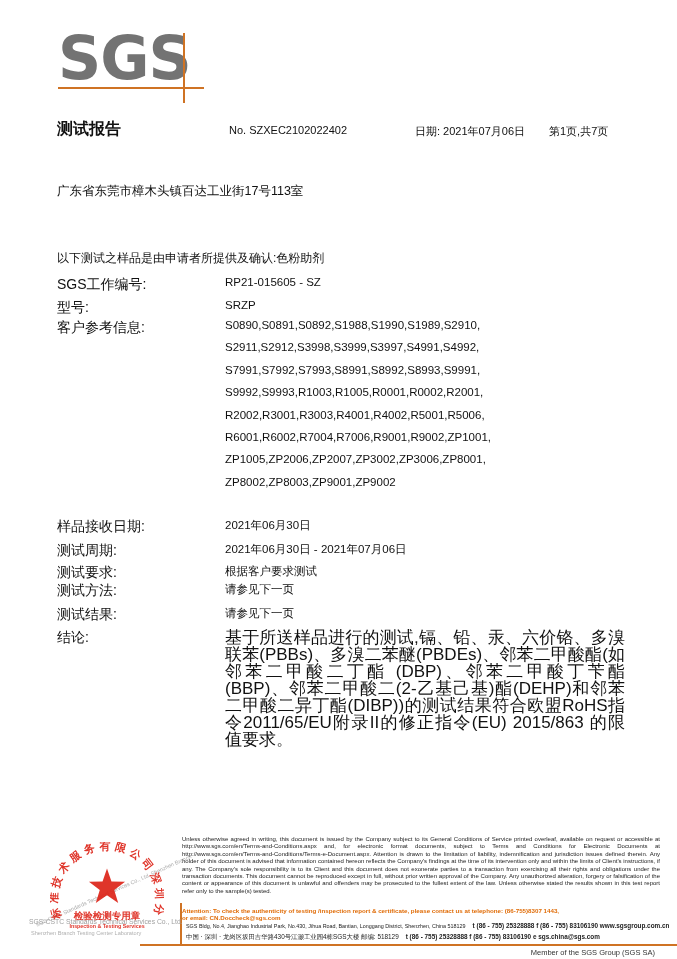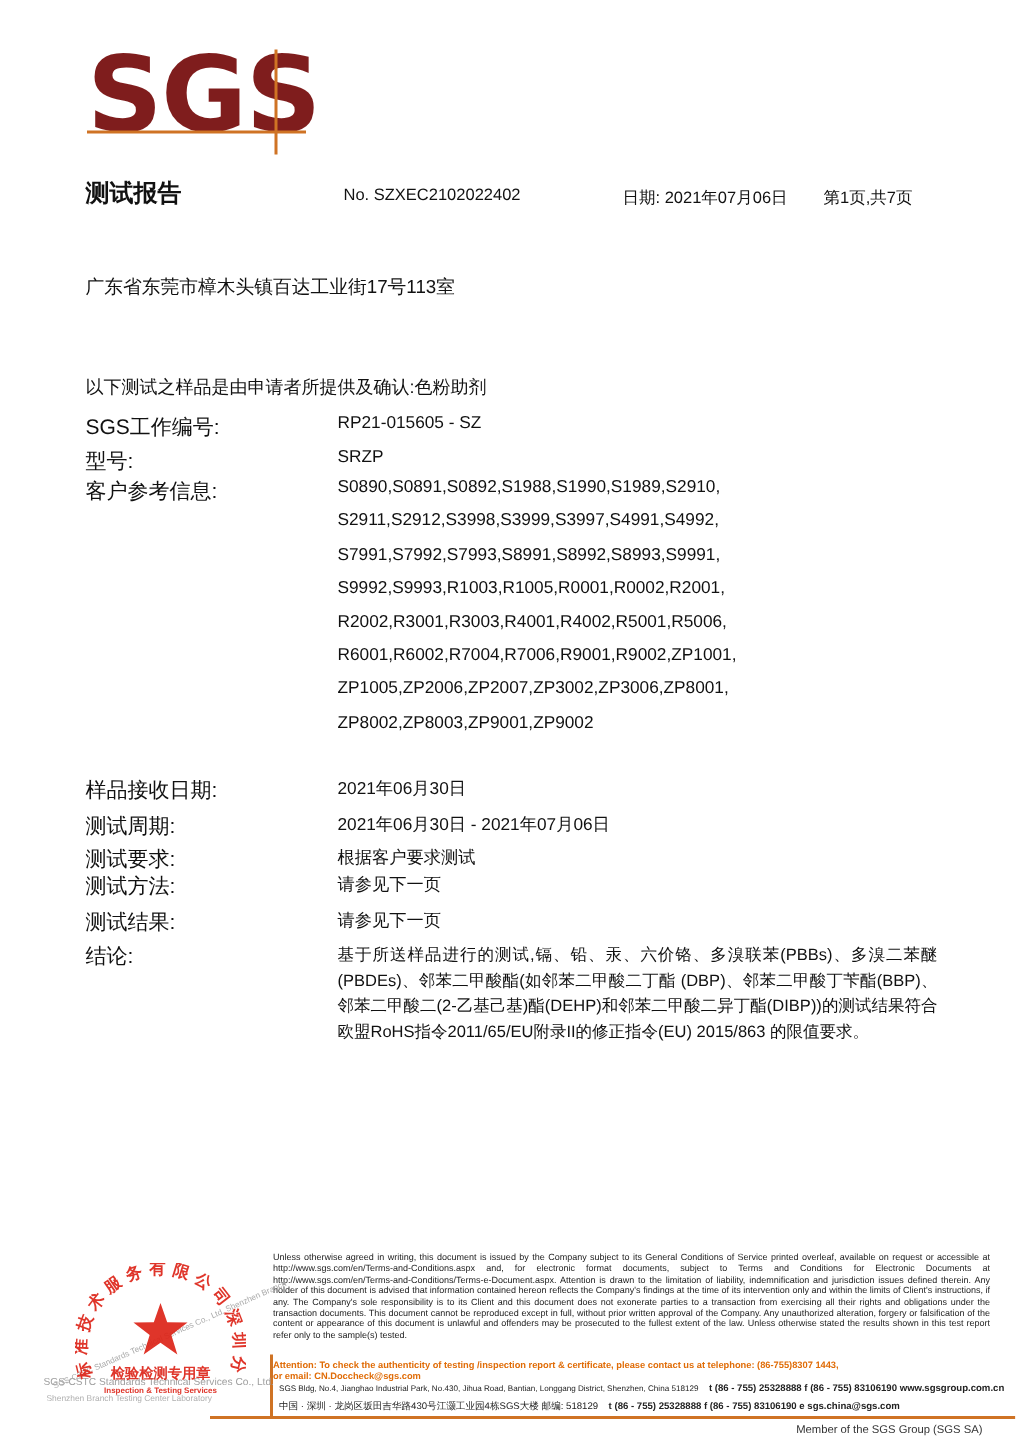--- a/index.html
+++ b/index.html
@@ -4,35 +4,35 @@
 <style>
   html,body{margin:0;padding:0;background:#ffffff;}
   .page{
     position:relative; width:677px; height:959px; background:#ffffff;
     font-family:"Liberation Sans","DejaVu Sans",sans-serif; color:#1a1a1a;
     overflow:hidden;
   }
   .abs{position:absolute;}
 
   
-  .logo-text{font-family:"DejaVu Sans",sans-serif;font-weight:bold;font-size:70px;line-height:1;color:#7f1d1d;letter-spacing:-1px;}
+  .logo-text{font-family:"DejaVu Sans",sans-serif;font-weight:bold;font-size:60px;line-height:1;color:#737373;letter-spacing:-1px;}
   .crop-hline{height:2px;background:#cf7324;}
   .crop-vline{width:2px;background:#cf7324;}
 
   
   .report-title{font-size:16px;font-weight:bold;color:#111;}
   .hdr{font-size:11px;color:#111;}
   .applicant{font-size:12.5px;color:#111;}
 
   
   .intro{font-size:12px;color:#111;}
   .flabel{position:absolute;left:57px;font-size:14px;color:#111;white-space:nowrap;}
   .fvalue{position:absolute;left:225px;font-size:11.5px;color:#111;white-space:nowrap;}
   .ref-line{font-size:11.5px;line-height:22.4px;white-space:nowrap;color:#111;}
-  .conclusion{font-size:11px;line-height:17px;color:#111;width:400px;white-space:normal;text-align:justify;}
+  .conclusion{font-size:17px;line-height:17px;color:#111;width:400px;white-space:normal;text-align:justify;}
 
   
   .legal{font-size:6px;line-height:7.4px;color:#1c1c1c;text-align:justify;}
   .attention{font-size:6.2px;line-height:7.3px;font-weight:bold;color:#e06c07;}
   .addr-row{display:flex;align-items:baseline;gap:7px;white-space:nowrap;}
   .addr-small{font-size:5.4px;color:#222;}
   .addr-big{font-size:6.4px;color:#222;}
   .contact{font-size:6.4px;color:#222;font-weight:bold;}
   .member{font-size:7.5px;color:#333;}
   .gray-co1{font-size:6.8px;color:#a0a0a0;white-space:nowrap;}

